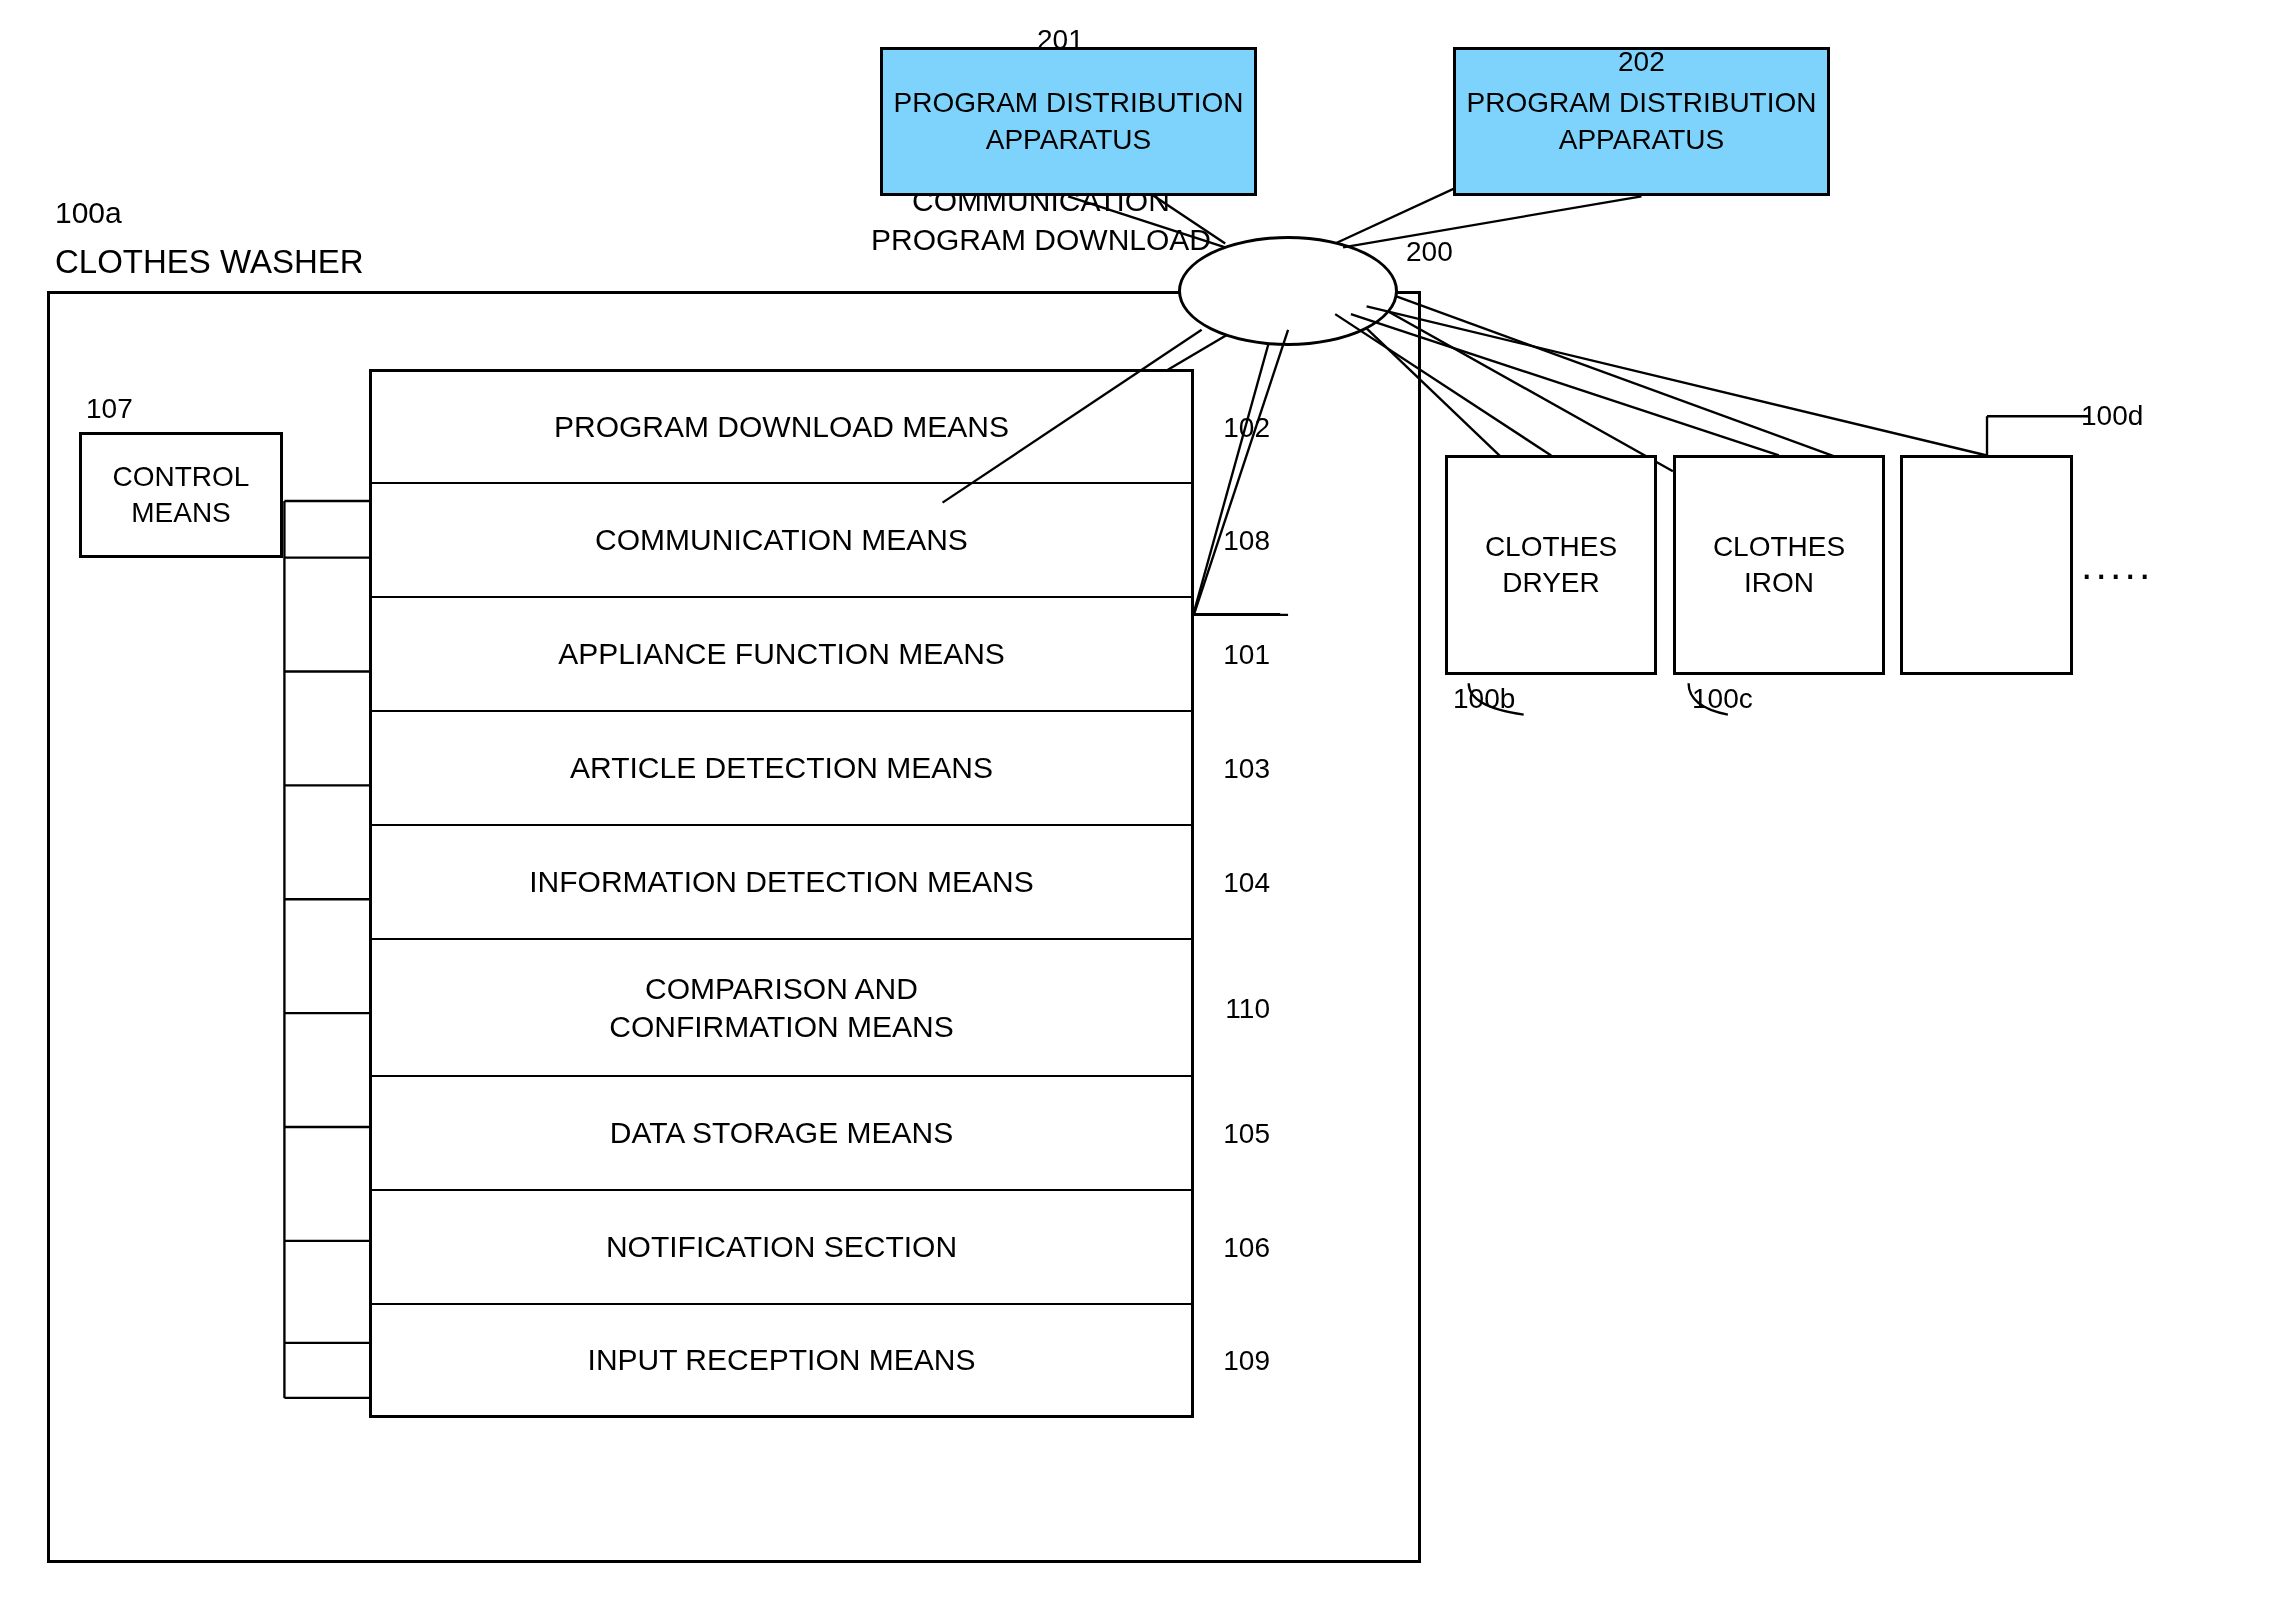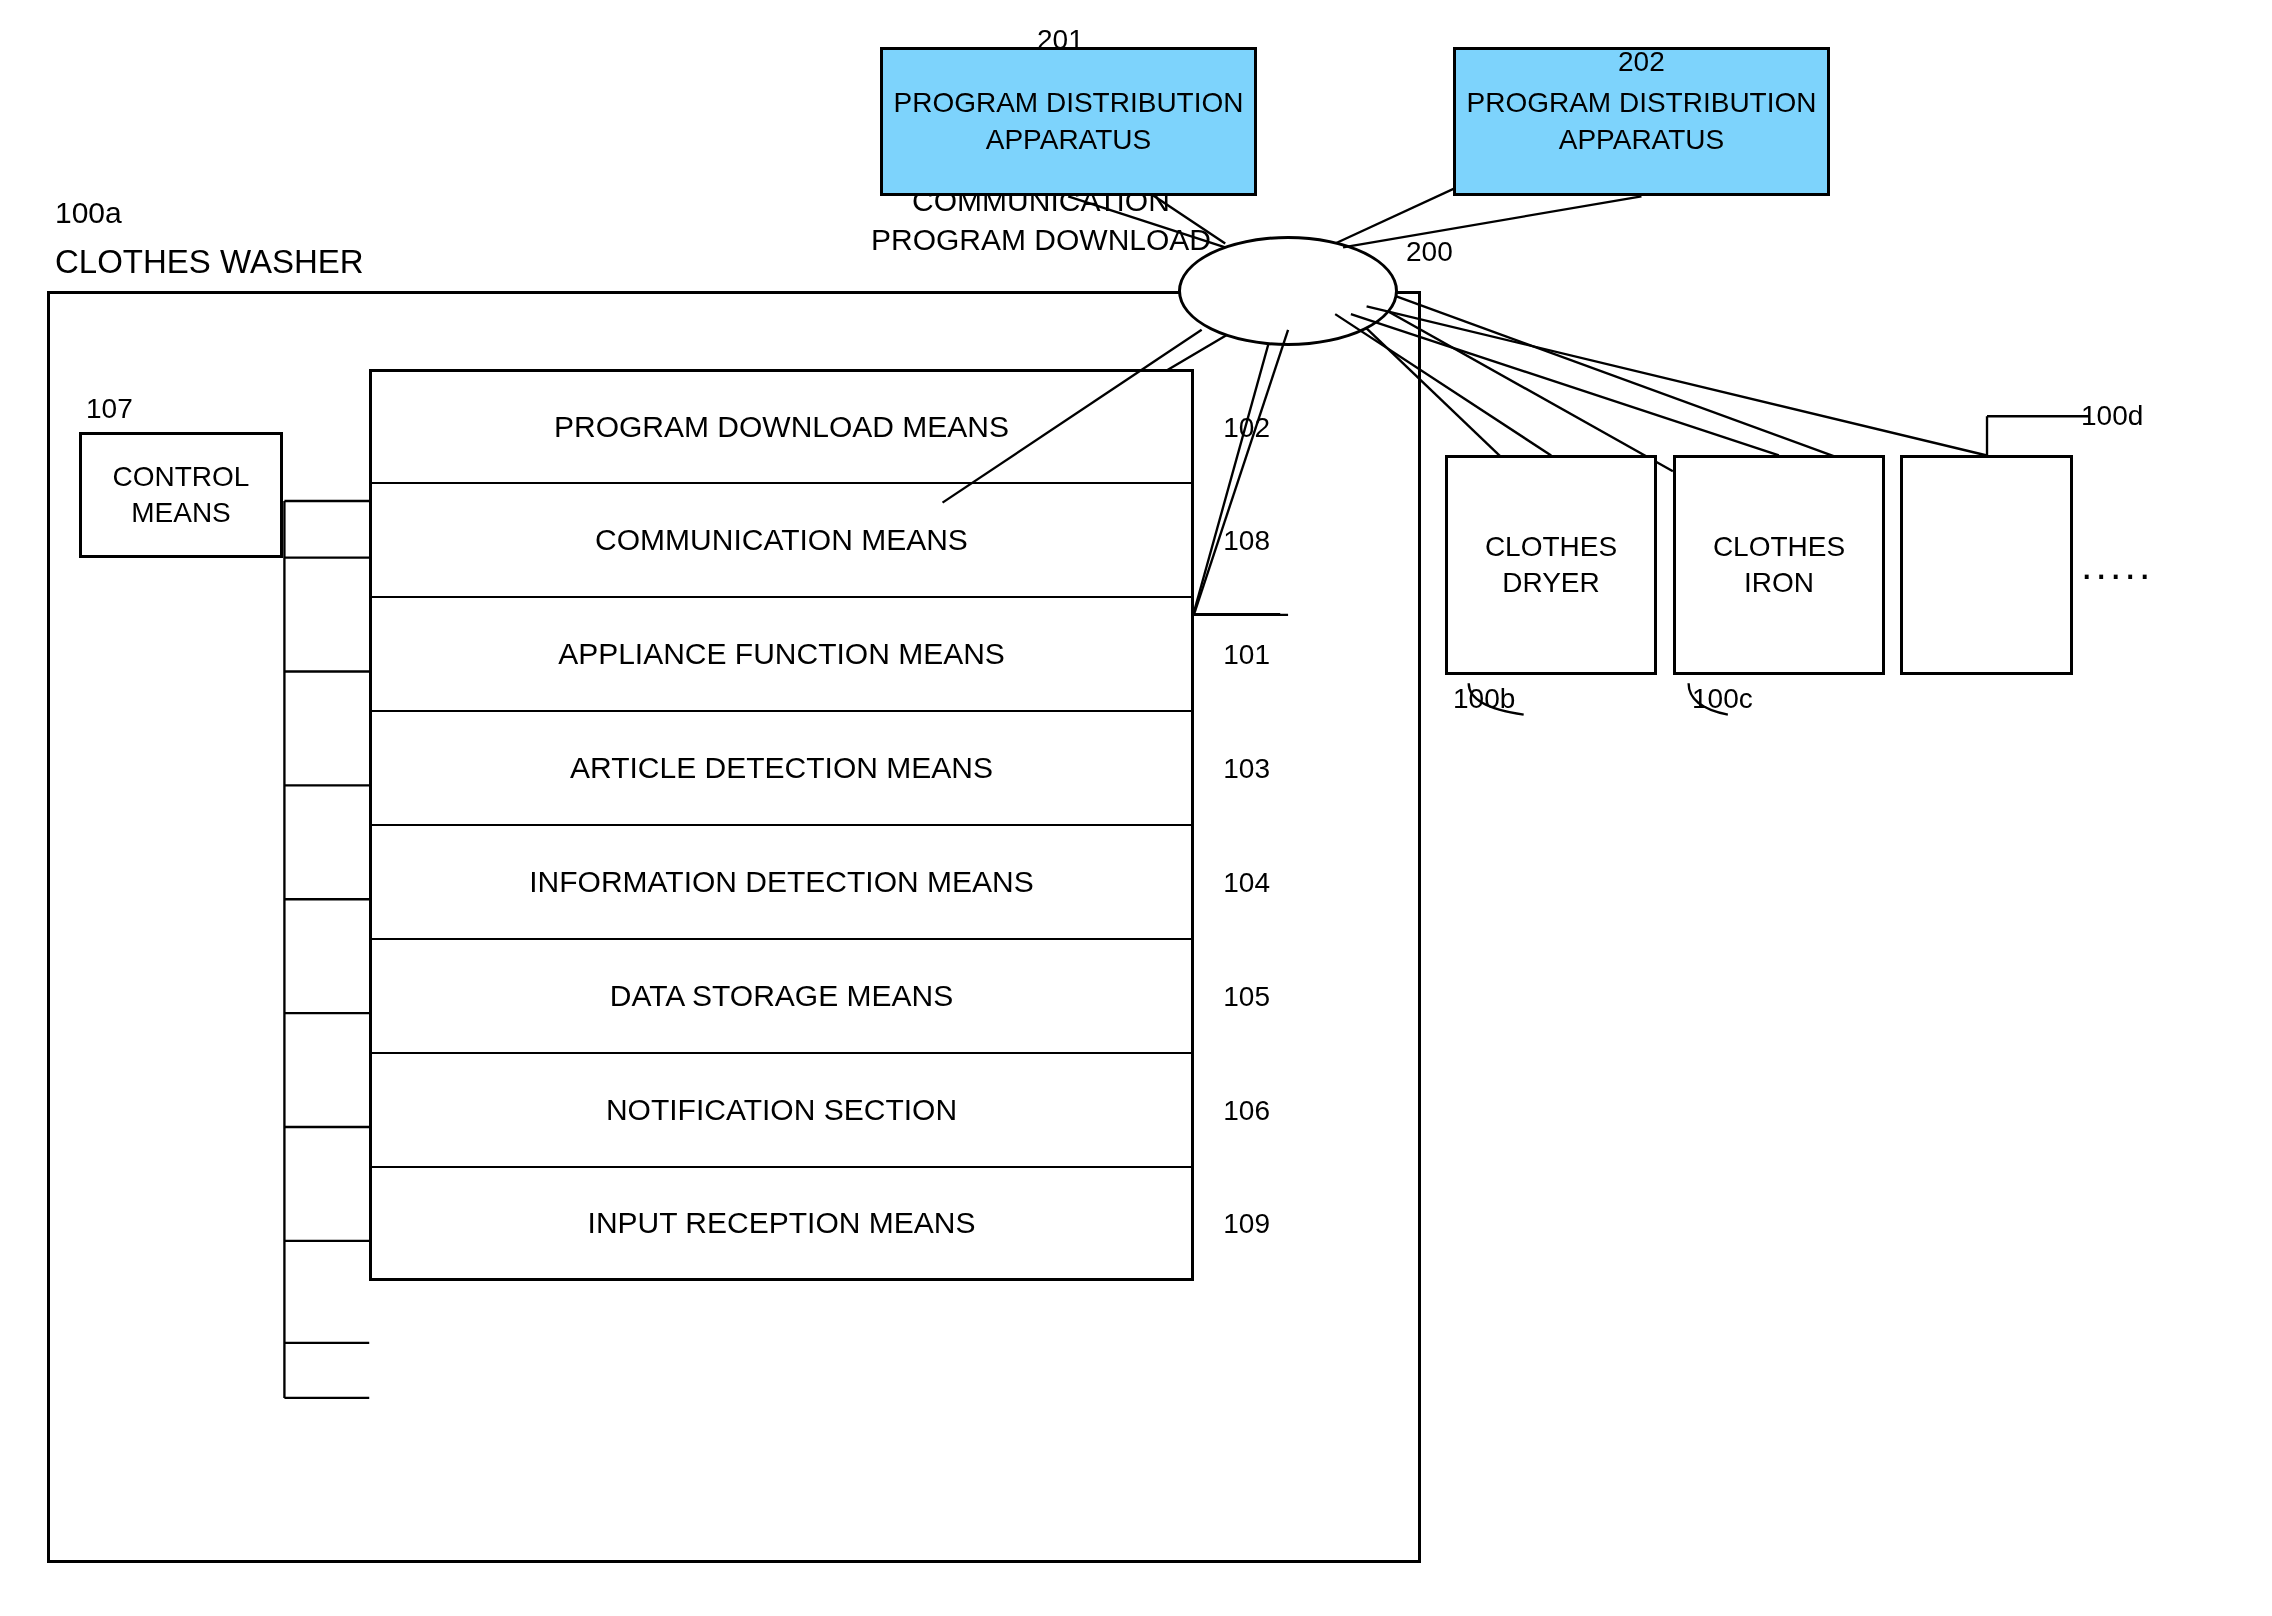--- a/index.html
+++ b/index.html
@@ -234,20 +234,24 @@
     <div class="means-box">
       <span>ARTICLE DETECTION MEANS</span>
       <span class="ref-label" style="right:-79px; top:50%; transform:translateY(-50%);">103</span>
     </div>
 
     <div class="means-box">
       <span>INFORMATION DETECTION MEANS</span>
       <span class="ref-label" style="right:-79px; top:50%; transform:translateY(-50%);">104</span>
     </div>
 
+    <div class="means-box" style="height:137px;">
+      <span>COMPARISON AND<br>CONFIRMATION MEANS</span>
+      <span class="ref-label" style="right:-79px; top:50%; transform:translateY(-50%);">110</span>
+    </div>
 
     <div class="means-box">
       <span>DATA STORAGE MEANS</span>
       <span class="ref-label" style="right:-79px; top:50%; transform:translateY(-50%);">105</span>
     </div>
 
     <div class="means-box">
       <span>NOTIFICATION SECTION</span>
       <span class="ref-label" style="right:-79px; top:50%; transform:translateY(-50%);">106</span>
     </div>

